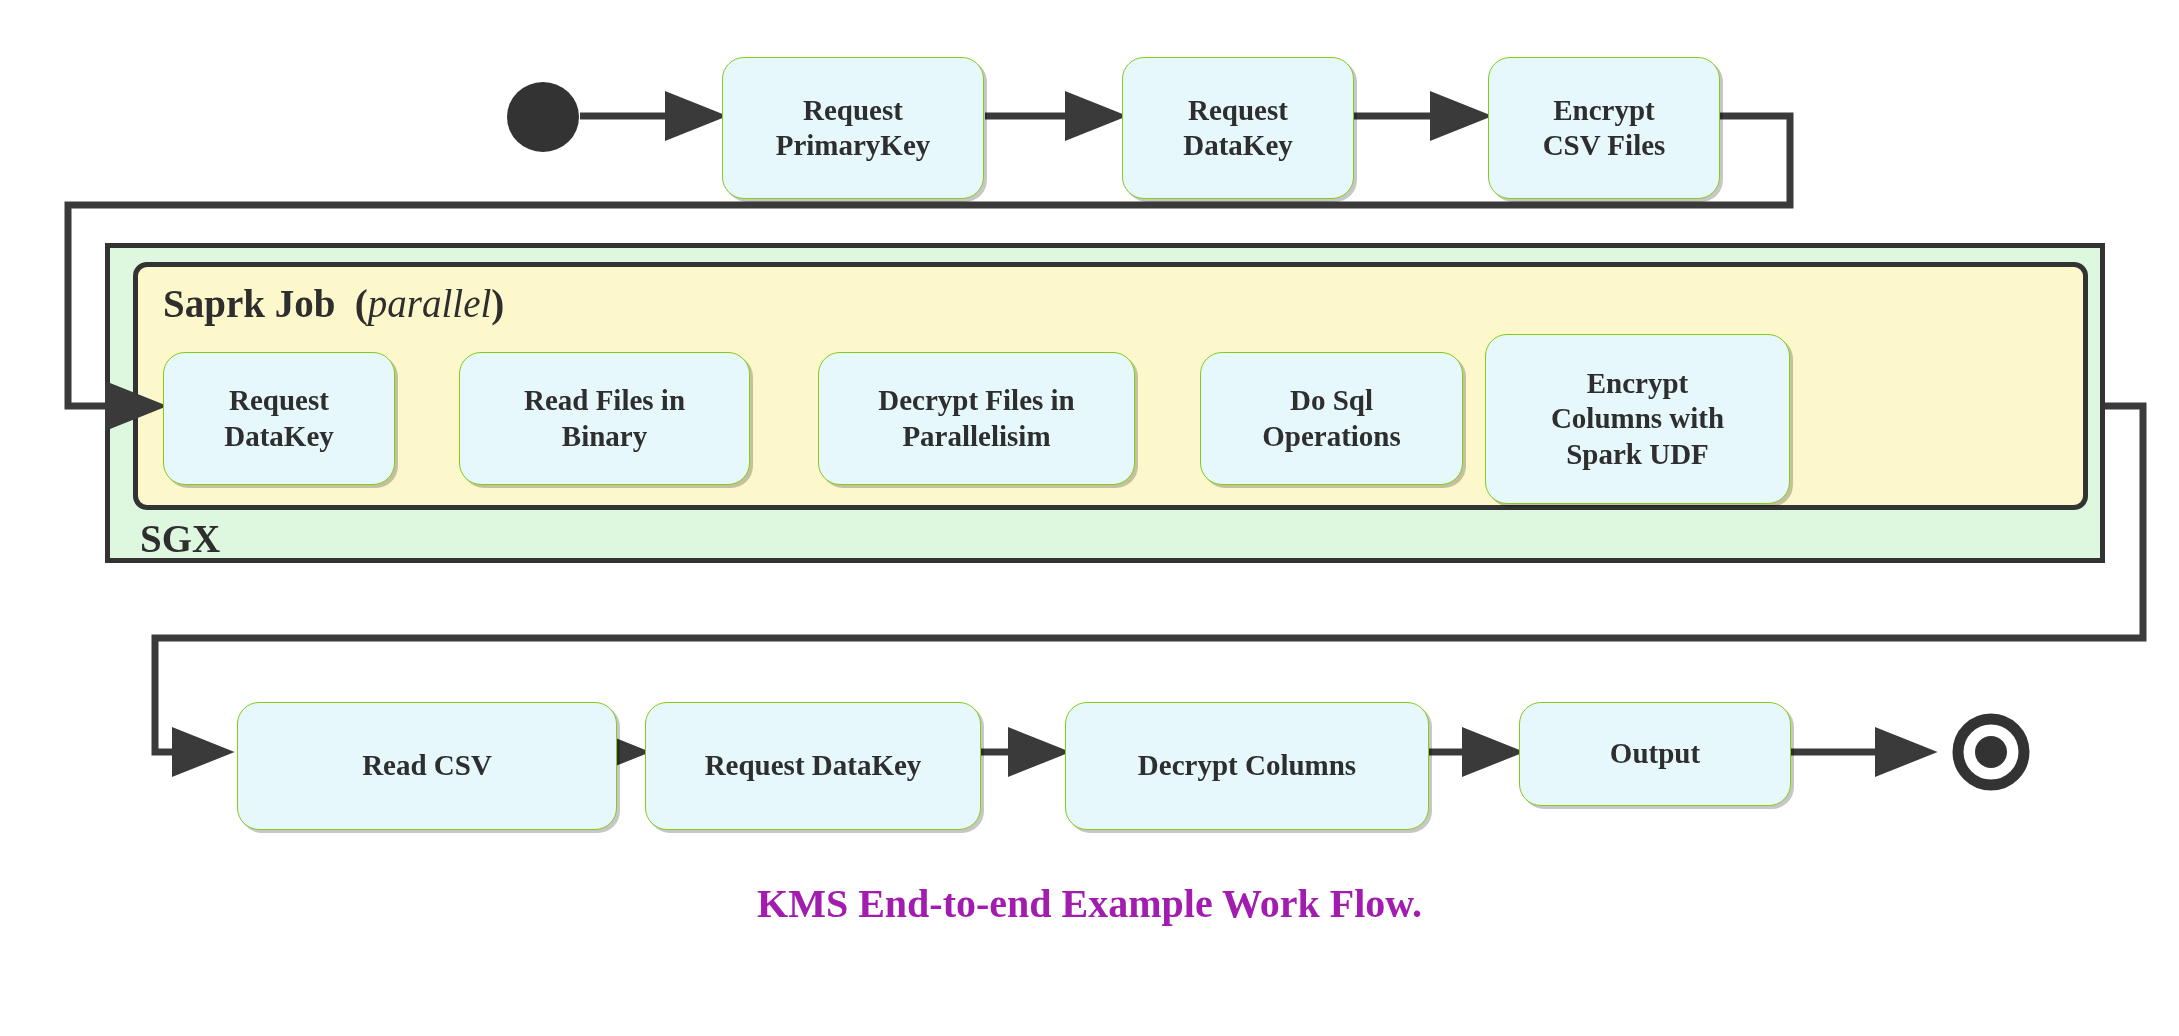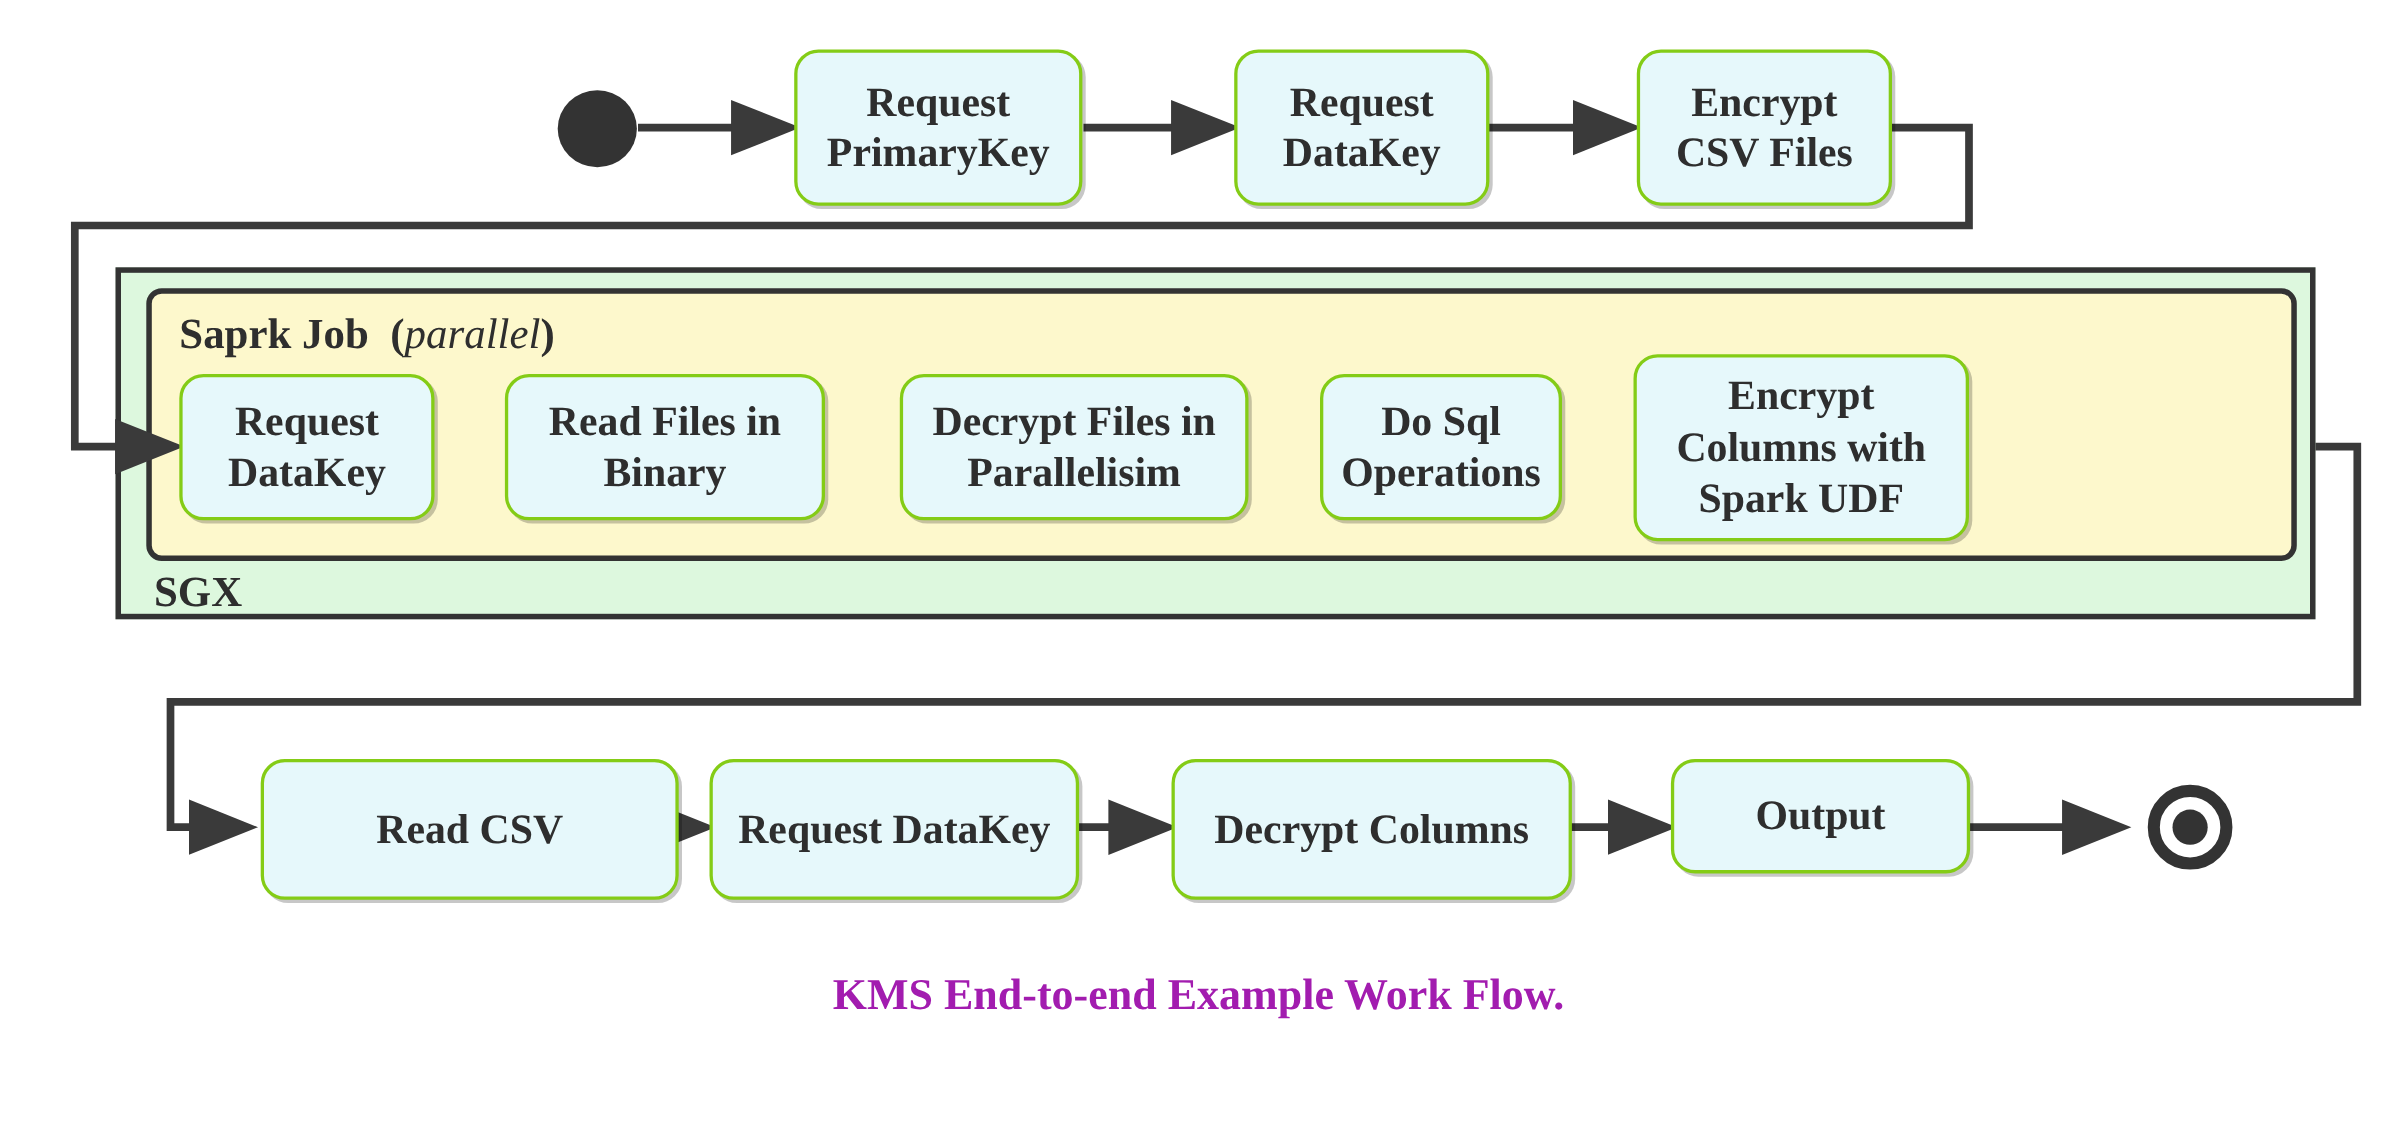--- a/index.html
+++ b/index.html
@@ -66,32 +66,33 @@
   }
   #sgx-label {
     left: 140px;
     top: 516px;
   }
   
   .node {
     position: absolute;
     box-sizing: border-box;
     background: #e6f8fb;
-    border: 3px solid #84cc16;
+    border: 1px solid #84cc16;
     border-radius: 22px;
     display: flex;
     align-items: center;
     justify-content: center;
     text-align: center;
     font-weight: bold;
-    font-size: 38px;
+    font-size: 29px;
     line-height: 1.22;
     color: #2e2e2e;
     padding: 2px 6px;
     box-shadow: 3px 3px 0 rgba(0,0,0,0.22);
+    margin-top: 12px;
   }
   .node span { display: block; }
   .caption {
     position: absolute;
     left: 0;
     top: 880px;
     width: 2179px;
     text-align: center;
     font-weight: bold;
     font-size: 40px;
@@ -190,21 +191,21 @@
     </div>
   </div>
 
   <div class="node" style="left:818px; top:340px; width:317px; height:133px;">
     <div>
       <span>Decrypt Files in</span>
       <span>Parallelisim</span>
     </div>
   </div>
 
-  <div class="node" style="left:1200px; top:340px; width:220px; height:133px;font-family:Liberation Serif, serif;">
+  <div class="node" style="left:1200px; top:340px; width:263px; height:133px;font-family:Liberation Serif, serif;">
     <div>
       <span>Do Sql</span>
       <span>Operations</span>
     </div>
   </div>
 
   <div class="node" style="left:1485px; top:322px; width:305px; height:170px;">
     <div>
       <span>Encrypt</span>
       <span>Columns with</span>

